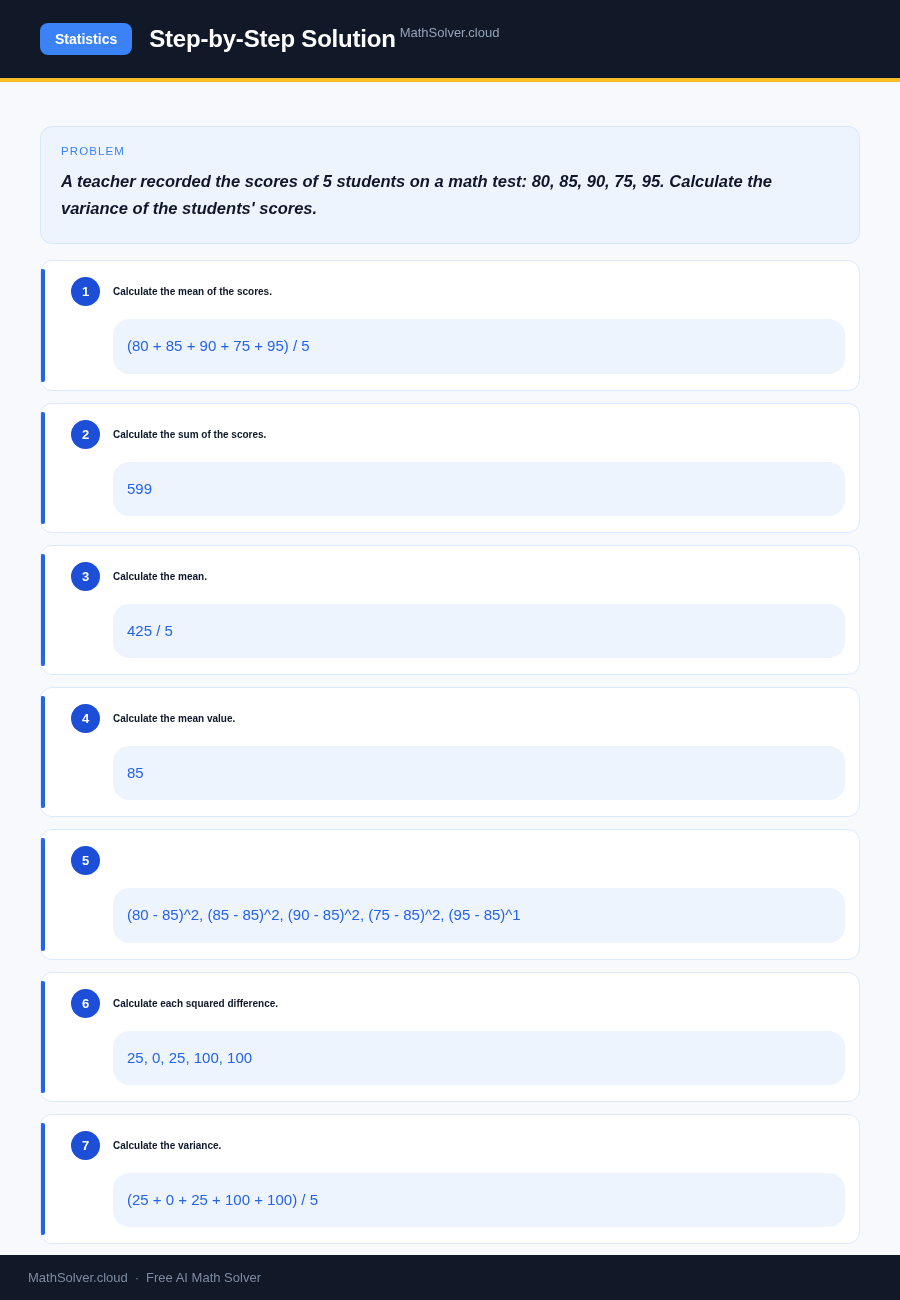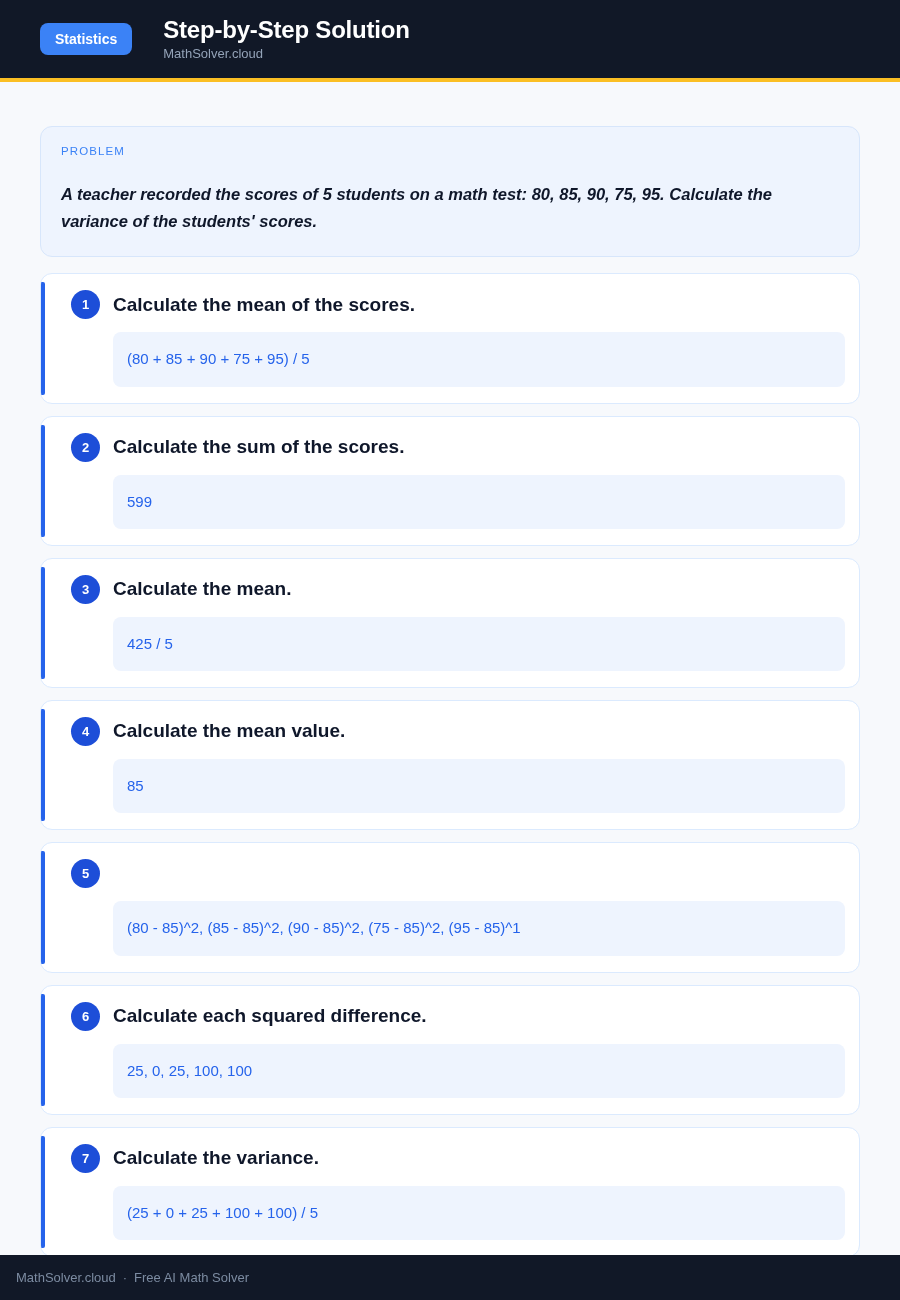--- a/index.html
+++ b/index.html
@@ -18,36 +18,36 @@
     position: relative;
   }
 
   
   .header {
     background: #111827;
     height: 78px;
     padding: 0 40px;
     display: flex;
     align-items: center;
-    gap: 31px;
+    gap: 17px;
   }
   .subject-badge {
     background: #3b82f6;
     color: #ffffff;
     font-size: 14px;
     font-weight: bold;
     padding: 9px 15px;
     border-radius: 8px;
     line-height: 1;
     white-space: nowrap;
     display: inline-block;
   }
   .header-text {
     display: flex;
-    flex-direction: column;
+    flex-direction: row;
     justify-content: center;
     gap: 4px;
   }
   .header-title {
     font-size: 24px;
     font-weight: bold;
     color: #ffffff;
     line-height: 1.1;
     letter-spacing: -0.2px;
   }
@@ -73,21 +73,21 @@
     border: 1px solid #d7e6fb;
     border-radius: 12px;
     padding: 18px 20px 22px 20px;
     margin-bottom: 16px;
   }
   .problem-label {
     font-size: 11.5px;
     letter-spacing: 1.1px;
     color: #3b82f6;
     font-weight: normal;
-    margin-bottom: 24px;
+    margin-bottom: 11px;
   }
   .problem-text {
     font-size: 16.5px;
     font-weight: bold;
     color: #0f172a;
     line-height: 1.62;
     font-style: italic;
   }
 
   
@@ -124,29 +124,29 @@
     background: #1d4ed8;
     color: #ffffff;
     font-size: 13px;
     font-weight: bold;
     display: flex;
     align-items: center;
     justify-content: center;
     line-height: 1;
   }
   .step-title {
-    font-size: 19px;
+    font-size: 10px;
     font-weight: bold;
     color: #0f172a;
     line-height: 1.3;
   }
   .step-formula {
     margin: 13px 0 0 50px;
     background: #eef4fe;
-    border-radius: 8px;
+    border-radius: 16px;
     padding: 17px 14px;
     color: #2563eb;
     font-size: 15px;
     line-height: 1.35;
     min-height: 52px;
   }
 
   
   .answer-card {
     position: relative;
@@ -188,21 +188,21 @@
   
   .footer {
     position: absolute;
     left: 0;
     right: 0;
     bottom: 0;
     height: 45px;
     background: #111827;
     display: flex;
     align-items: center;
-    padding: 0 16px;
+    padding: 0 28px;
   }
   .footer-text {
     font-size: 13px;
     color: #7c8ba1;
   }
   .footer-sep { margin: 0 7px; }
 </style>
 </head>
 <body>
 

